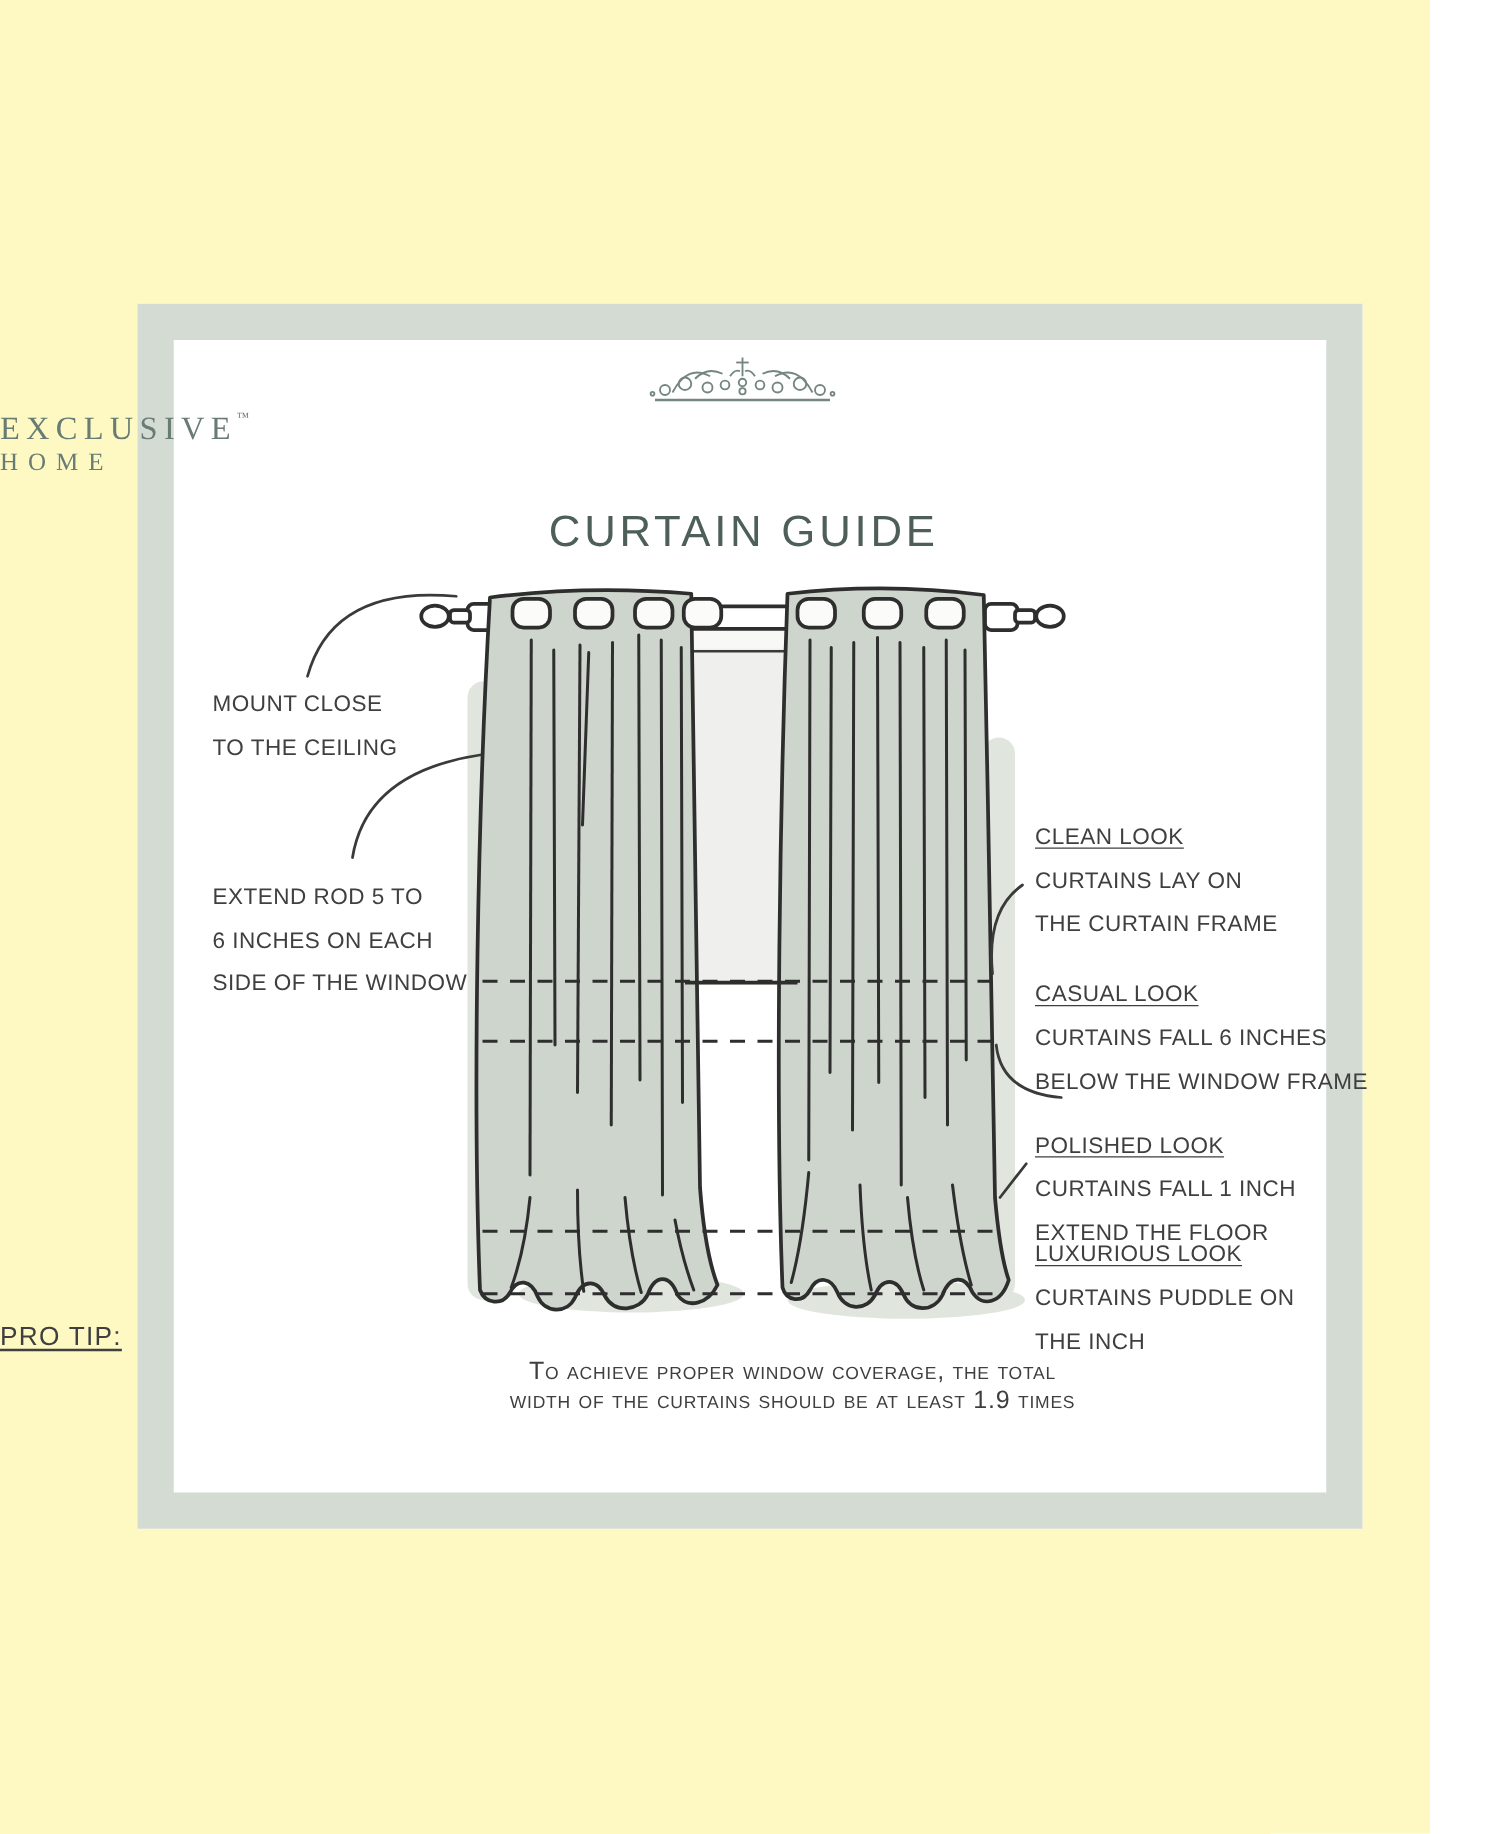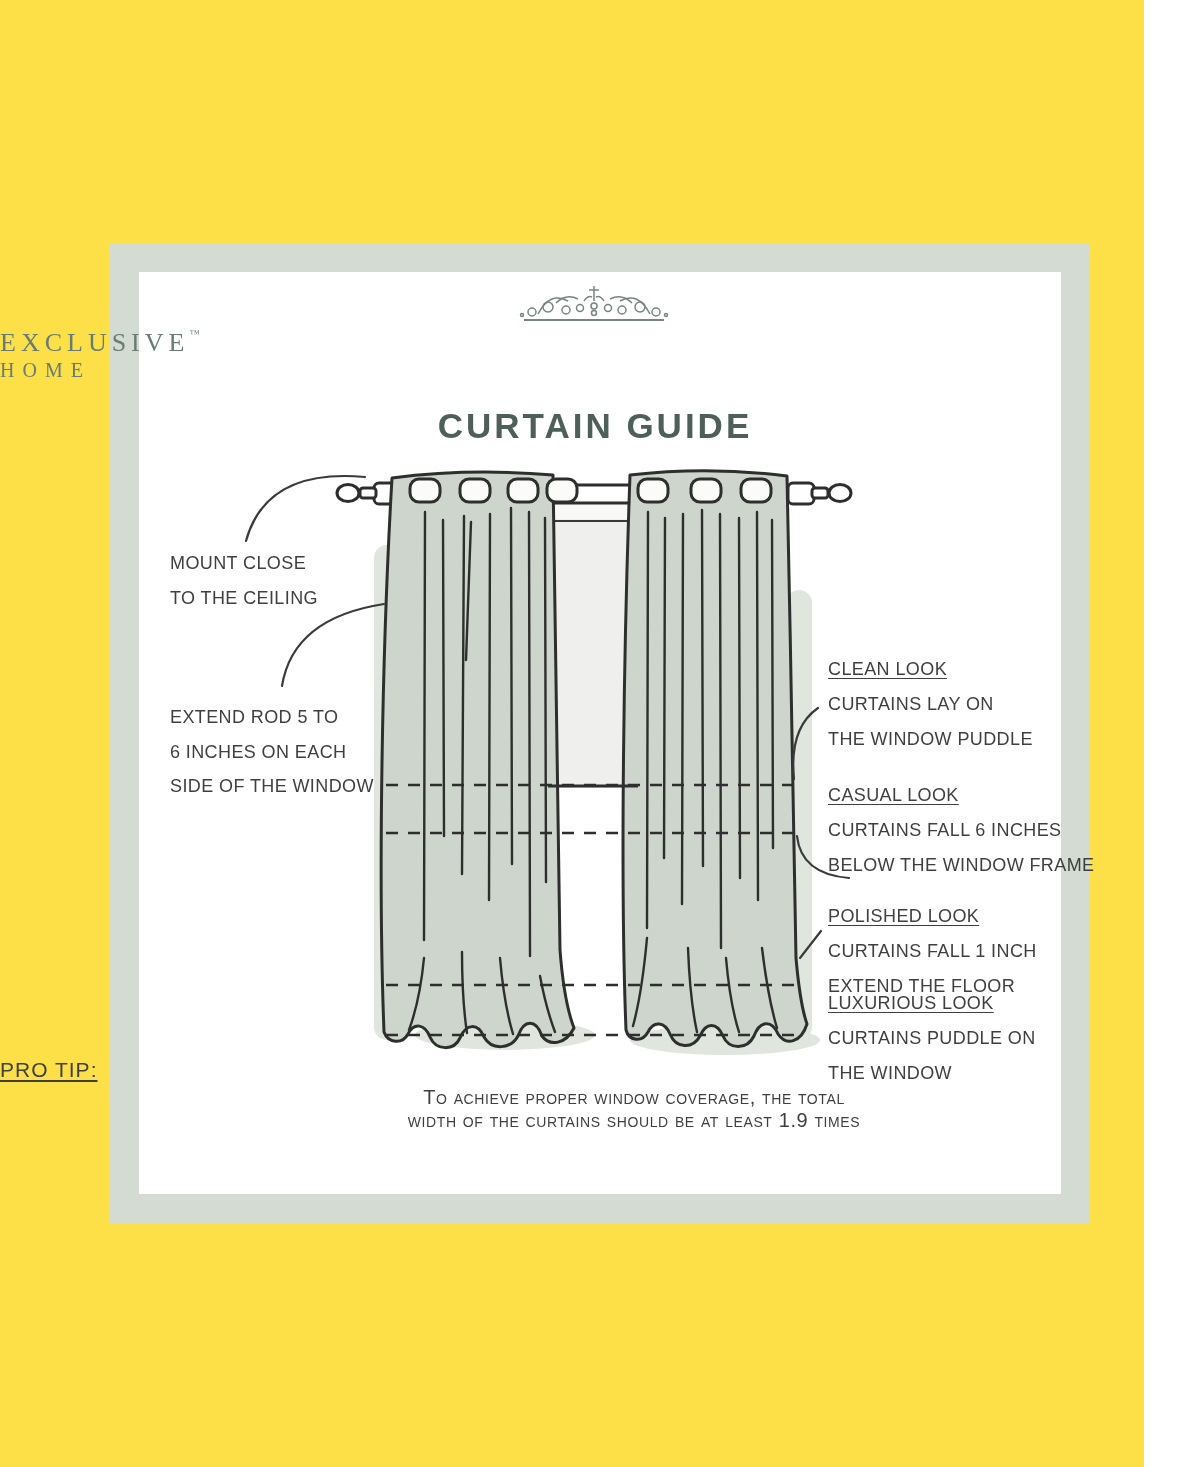--- a/index.html
+++ b/index.html
@@ -1,29 +1,29 @@
 <!DOCTYPE html>
 <html><head>
 <meta charset="utf-8">
 <style>
   html,body{margin:0;padding:0;background:#ffffff;}
-  .page{position:relative;width:1144px;height:1467px;background:#fde047;overflow:hidden;
+  .page{position:relative;width:1144px;height:1467px;background:#fef9c3;overflow:hidden;
         font-family:"Liberation Sans",sans-serif;}
   .frame{position:absolute;left:110px;top:243px;width:980px;height:980px;
          box-sizing:border-box;border:29px solid #d3dbd3;background:#ffffff;}
   .art{position:absolute;left:0;top:0;}
   .brand-name{position:absolute;left:0;top:328px;width:1190px;
       font-family:"Liberation Serif","DejaVu Serif",serif;font-size:26px;letter-spacing:5px;
       color:#687b74;}
   .brand-name sup{font-size:10px;letter-spacing:0;vertical-align:14px;}
   .brand-sub{position:absolute;left:0;top:359px;width:1190px;
       font-family:"Liberation Serif","DejaVu Serif",serif;font-size:20px;letter-spacing:8px;
       color:#687b74;}
   .page-title{position:absolute;left:0;top:406px;width:1190px;text-align:center;
-      font-size:35px;font-weight:700;letter-spacing:3px;color:#4e5f59;}
+      font-size:35px;font-weight:400;letter-spacing:3px;color:#4e5f59;}
   
   .lbl{position:absolute;color:#3f3f3f;font-size:18px;line-height:22.5px;letter-spacing:.4px;}
   .lbl .ln{white-space:nowrap;margin-top:12px;}
   .lbl-heading{text-decoration:underline;text-underline-offset:3px;white-space:nowrap;}
   .looks .lbl{line-height:23px;}
   
   .protip-heading{position:absolute;left:0;top:1058px;width:1190px;text-align:left;
       font-size:21px;color:#3f3f3f;letter-spacing:1px;}
   .protip-heading span{text-decoration:underline;text-underline-offset:3px;}
   .protip-line{position:absolute;left:0;width:1190px;text-align:center;color:#3f3f3f;
@@ -176,36 +176,36 @@
   <div class="lbl" style="left:170px;top:694px">
     <div class="ln">EXTEND ROD 5 TO</div>
     <div class="ln">6 INCHES ON EACH</div>
     <div class="ln">SIDE OF THE WINDOW</div>
   </div>
 
   <div class="looks">
     <div class="lbl" style="left:828px;top:658px">
       <div class="lbl-heading">CLEAN LOOK</div>
       <div class="ln">CURTAINS LAY ON</div>
-      <div class="ln">THE WINDOW PUDDLE</div>
+      <div class="ln">THE CURTAIN FRAME</div>
     </div>
     <div class="lbl" style="left:828px;top:784px">
       <div class="lbl-heading">CASUAL LOOK</div>
       <div class="ln">CURTAINS FALL 6 INCHES</div>
       <div class="ln">BELOW THE WINDOW FRAME</div>
     </div>
     <div class="lbl" style="left:828px;top:905px">
       <div class="lbl-heading">POLISHED LOOK</div>
       <div class="ln">CURTAINS FALL 1 INCH</div>
       <div class="ln">EXTEND THE FLOOR</div>
     </div>
     <div class="lbl" style="left:828px;top:992px">
       <div class="lbl-heading">LUXURIOUS LOOK</div>
       <div class="ln">CURTAINS PUDDLE ON</div>
-      <div class="ln">THE WINDOW</div>
+      <div class="ln">THE INCH</div>
     </div>
   </div>
 
   <div class="protip-heading">
     <span>PRO TIP:</span>
   </div>
   <div class="protip-line" style="top:1086px">To achieve proper window coverage, the total</div>
   <div class="protip-line" style="top:1109px">width of the curtains should be at least 1.9 times</div>
 
 </div>

